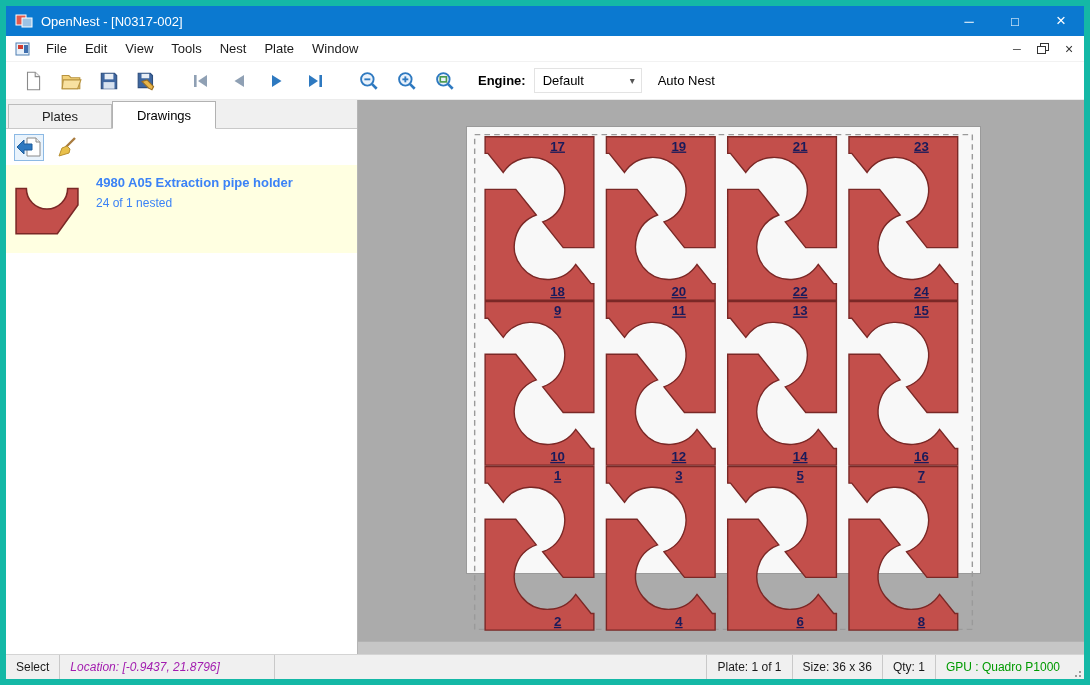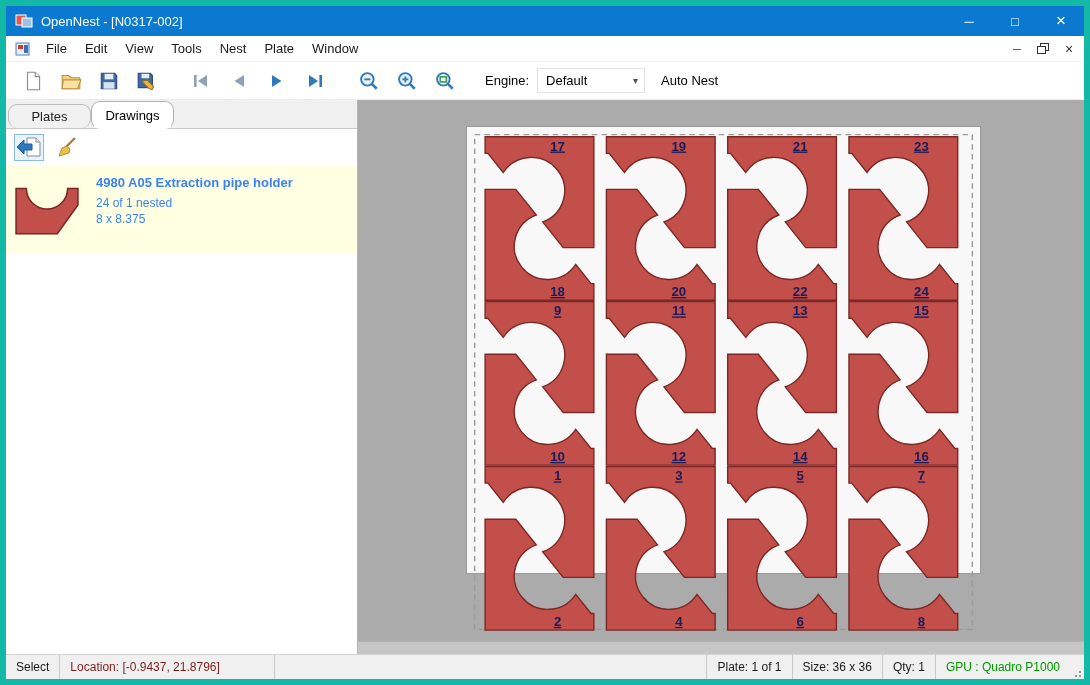--- a/index.html
+++ b/index.html
@@ -18,32 +18,32 @@
   .menubar { position:absolute; top:30px; left:0; right:0; height:26px; background:#ffffff; display:flex; align-items:center; border-bottom:1px solid #f2f2f2; }
   .menubar .mdiicon { margin:0 6px 0 9px; }
   .menu-item { padding:0 9px; font-size:13px; color:#1a1a1a; height:26px; line-height:26px; }
   .menubar .spacer { flex:1; }
   .mdi-ctl { width:22px; height:20px; display:flex; align-items:center; justify-content:center; color:#333; font-size:11px; margin-right:4px; }
 
   
   .toolbar { position:absolute; top:56px; left:0; right:0; height:38px; background:#ffffff; display:flex; align-items:center; padding-left:12px; border-bottom:1px solid #ececec; }
   .tbtn { width:30px; height:30px; display:flex; align-items:center; justify-content:center; margin-right:8px; }
   .tb-gap { width:16px; }
-  .engine-label { font-size:13px; font-weight:normal; margin:0 8px 0 17px; }
+  .engine-label { font-size:13px; font-weight:bold; margin:0 8px 0 10px; }
   .engine-combo { width:108px; height:25px; border:1px solid #e3e3e3; background:#fff; display:flex; align-items:center; font-size:13px; padding-left:8px; }
   .engine-combo .arrow { margin-left:auto; padding-right:6px; color:#555; font-size:10px; }
   .autonest { font-size:13px; margin-left:16px; }
 
   
   .main { position:absolute; top:94px; left:0; right:0; bottom:25px; display:flex; }
 
   
   .left-panel { width:352px; background:#ffffff; border-right:1px solid #b5b5b5; display:flex; flex-direction:column; }
   .tabstrip { height:29px; background:#f0f0f0; border-bottom:1px solid #c9c9c9; display:flex; align-items:flex-end; padding-left:2px; }
-  .tab { width:83px; text-align:center; font-size:13px;border-radius:9px; }
+  .tab { width:104px; text-align:center; font-size:13px; }
   .tab.inactive { background:#f1f1f1; border:1px solid #bcbcbc; border-bottom:none; height:24px; line-height:24px; color:#222; }
   .tab.active { background:#ffffff; border:1px solid #b2b2b2; border-bottom:1px solid #ffffff; height:28px; line-height:27px; margin-bottom:-1px; }
   .panel-toolbar { height:36px; display:flex; align-items:center; gap:8px; padding:0 8px; background:#fff; }
   .ptool { width:30px; height:27px; display:flex; align-items:center; justify-content:center; }
   .ptool.selected { border:1px solid #8cb9e4; background:#e9f3fc; }
   .drawing-item { background:#ffffe1; display:flex; padding:8px 8px 10px 8px; min-height:88px; }
   .thumb { width:66px; height:62px; flex:0 0 auto; margin:4px 2px 0 0; }
   .d-info { padding-left:14px; padding-top:2px; }
   .d-title { font-size:13px; font-weight:bold; color:#3b82f6; margin-bottom:5px; }
   .d-meta { font-size:12px; color:#3b82f6; line-height:16px; }
@@ -52,21 +52,21 @@
   
   .canvas { flex:1; position:relative; background:#ababab; overflow:hidden; }
   .plate { position:absolute; left:108px; top:26px; width:515px; height:448px; background:#f8f8f8; border:1px solid #9a9a9a; }
   .plate svg { display:block; }
   .canvas-scroll { position:absolute; left:0; right:0; bottom:0; height:13px; background:#c6c6c6; border-top:1px solid #b2b2b2; }
 
   
   .statusbar { position:absolute; left:0; right:0; bottom:0; height:25px; background:#f0f0f0; border-top:1px solid #d4d4d4; display:flex; align-items:center; font-size:12px; color:#1a1a1a; }
   .sb-cell { padding:0 10px; height:25px; display:flex; align-items:center; border-right:1px solid #c9c9c9; }
   .sb-cell.noborder { border-right:none; }
-  .sb-left2 { color:#7f1d1d; width:215px; }
+  .sb-left2 { color:#a21caf; width:215px;font-style:italic; }
   .sb-spacer { flex:1; height:25px; }
   .sb-right { border-left:1px solid #c9c9c9; border-right:none; }
   .sb-gpu { color:#009a00; }
   .grip { width:14px; height:25px; display:flex; align-items:flex-end; justify-content:flex-end; padding:0 2px 2px 0; }
 </style>
 </head>
 <body>
 
 <div class="window">
 
@@ -209,21 +209,20 @@
           </svg>
         </div>
       </div>
       <div class="drawing-item">
         <svg class="thumb" viewBox="0 0 64 58">
           <path d="M2 10 H12 A20 20 0 1 0 52 10 H62 V26 L42 54 H2 Z" fill="#c34f4b" stroke="#7a2826" stroke-width="1.5"></path>
         </svg>
         <div class="d-info">
           <div class="d-title">4980 A05 Extraction pipe holder</div>
           <div class="d-meta">24 of 1 nested</div>
-          <div class="d-meta">8 x 8.375</div>
         </div>
       </div>
       <div class="panel-rest"></div>
     </div>
 
     <div class="canvas">
       <div class="plate">
         <svg width="513" height="510" viewBox="0 0 368 368" preserveAspectRatio="none">
             <rect x="5.5" y="5.5" width="357" height="357" fill="none" stroke="#9a9a9a" stroke-width="1" stroke-dasharray="4 3"></rect>
             <path d="M0 0 H78 V80 H56 L41.3 61.5 A24 24 0 1 0 13 25.8 L2 12 H0 Z" transform="translate(13 7)" fill="#c34f4b" stroke="#7a2826" stroke-width="1"></path>

